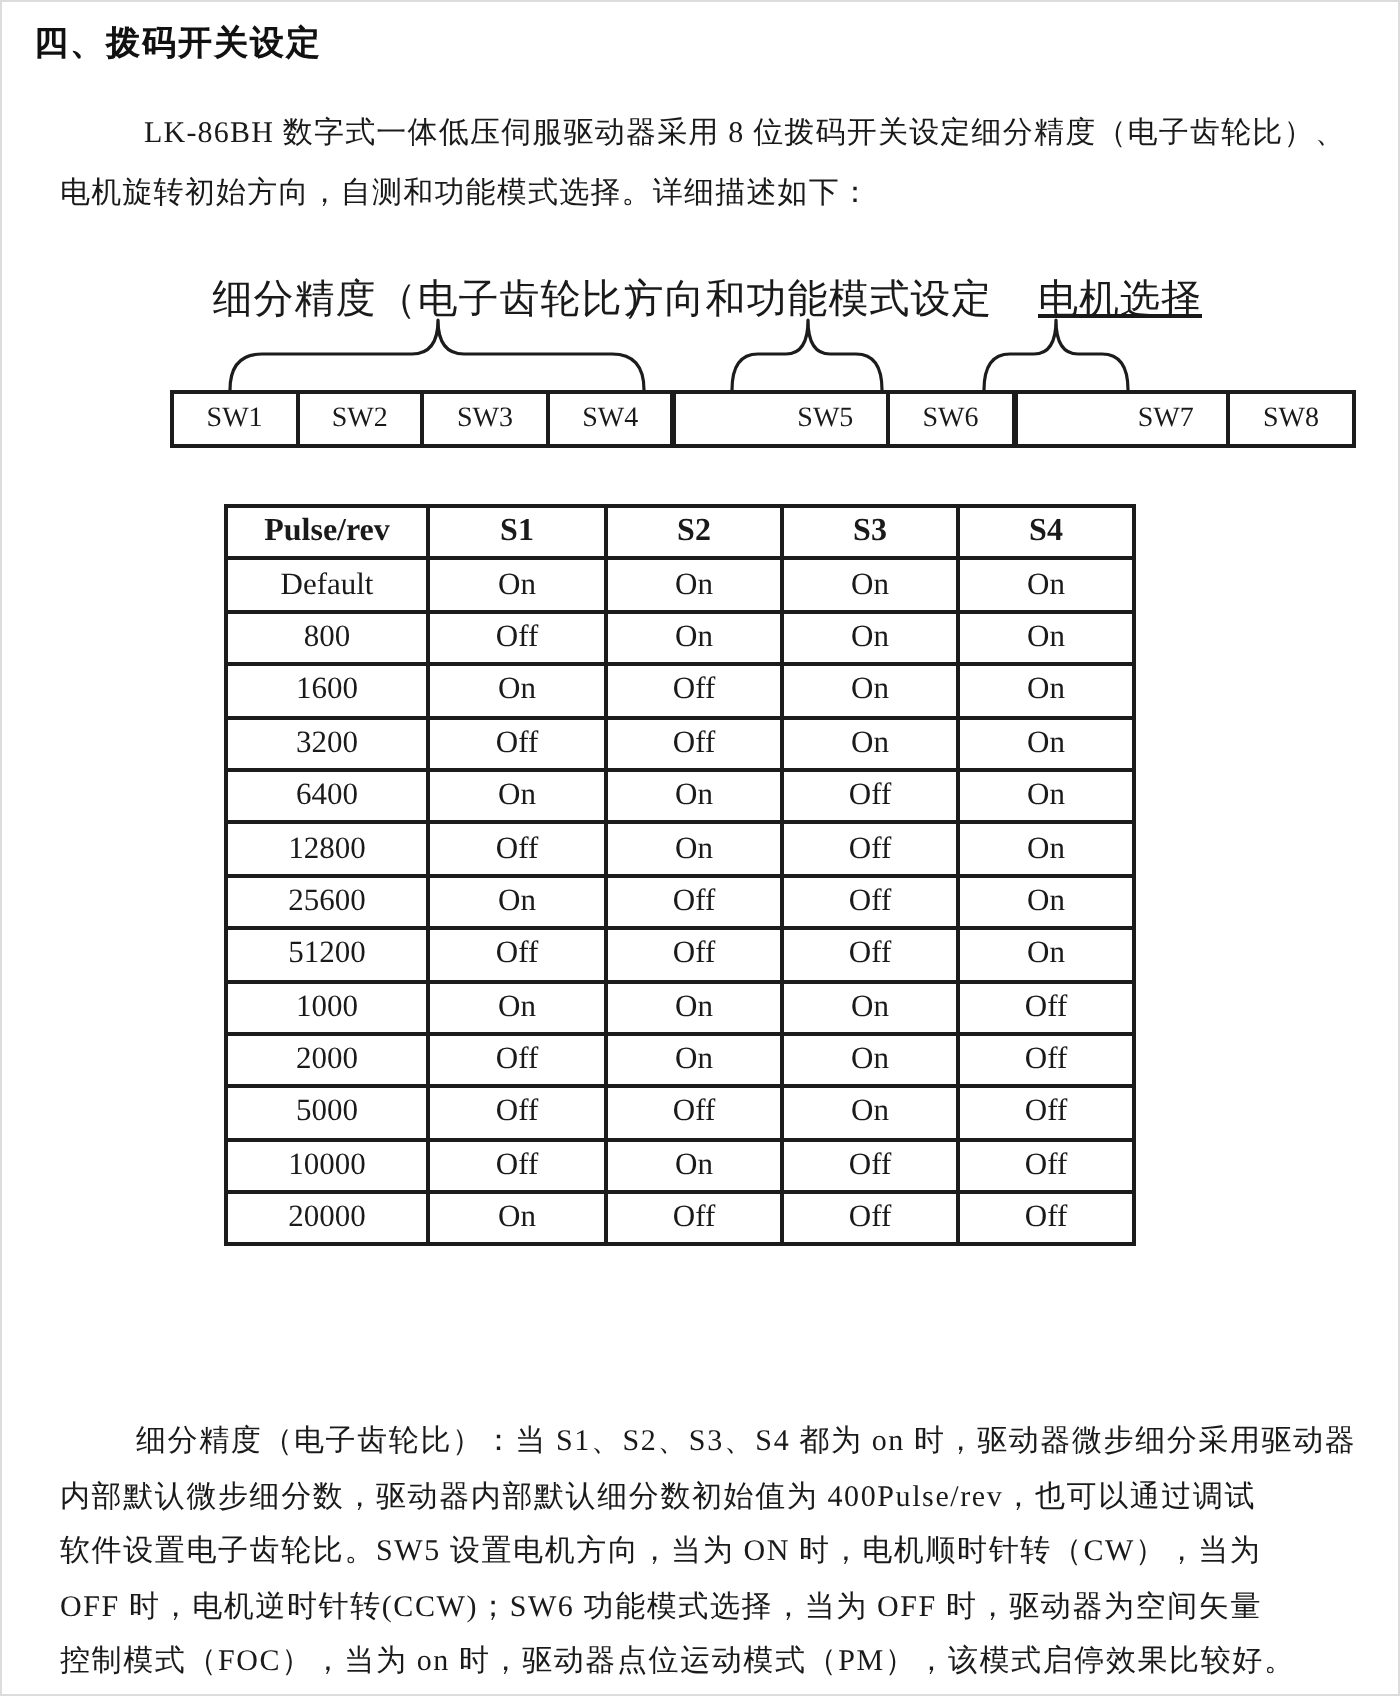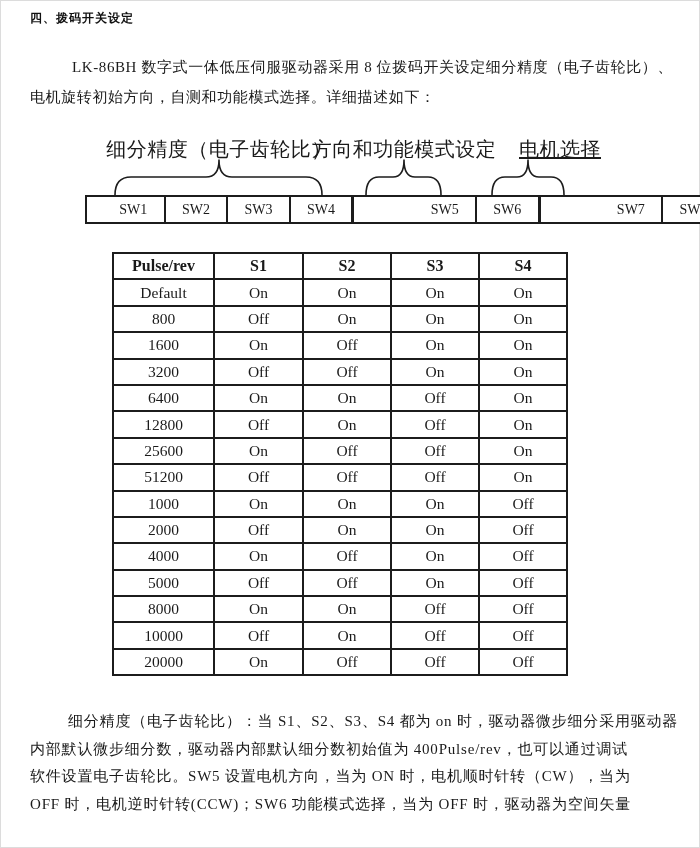--- a/index.html
+++ b/index.html
@@ -9,24 +9,24 @@
     height: 848px;
     background: #ffffff;
     font-family: "Liberation Serif", "DejaVu Serif", serif;
     color: #1a1a1a;
     overflow: hidden;
     box-shadow: inset 0 0 0 1px #dcdcdc;
   }
   .heading {
     position: absolute;
     top: 10px;
-    left: 30px;
+    left: 17px;
     margin: 0;
     font-family: "Liberation Sans", "DejaVu Sans", sans-serif;
-    font-size: 12px;
+    font-size: 17px;
     font-weight: bold;
     letter-spacing: 1px;
     color: #111;
     white-space: nowrap;
   }
   .intro {
     position: absolute;
     top: 52px;
     left: 30px;
     width: 650px;
@@ -72,21 +72,21 @@
   }
   .sw-group + .sw-group { margin-left: -1px; padding-left: 44px; }
   .sw-cell {
     width: 60.6px;
     height: 25px;
     line-height: 25px;
     text-align: center;
     font-size: 14px;
     border-left: 2px solid #1c1c1c;
   }
-  .sw-cell:first-child { border-left: none; margin-left: 16px; }
+  .sw-cell:first-child { border-left: none; }
 
   .settings-table {
     position: absolute;
     left: 112px;
     top: 252px;
     border-collapse: collapse;
     table-layout: fixed;
     background: #fff;
   }
   .settings-table th,
@@ -242,38 +242,24 @@
           <td>Off</td>
         </tr>
         <tr>
           <td>2000</td>
           <td>Off</td>
           <td>On</td>
           <td>On</td>
           <td>Off</td>
         </tr>
         <tr>
-          <td>4000</td>
-          <td>On</td>
-          <td>Off</td>
-          <td>On</td>
-          <td>Off</td>
-        </tr>
-        <tr>
           <td>5000</td>
           <td>Off</td>
           <td>Off</td>
           <td>On</td>
-          <td>Off</td>
-        </tr>
-        <tr>
-          <td>8000</td>
-          <td>On</td>
-          <td>On</td>
-          <td>Off</td>
           <td>Off</td>
         </tr>
         <tr>
           <td>10000</td>
           <td>Off</td>
           <td>On</td>
           <td>Off</td>
           <td>Off</td>
         </tr>
         <tr>
@@ -284,15 +270,16 @@
           <td>Off</td>
         </tr>
       </tbody>
   </table>
 
   <div class="notes">
       <div class="line indent">细分精度（电子齿轮比）：当 S1、S2、S3、S4 都为 on 时，驱动器微步细分采用驱动器</div>
       <div class="line">内部默认微步细分数，驱动器内部默认细分数初始值为 400Pulse/rev，也可以通过调试</div>
       <div class="line">软件设置电子齿轮比。SW5 设置电机方向，当为 ON 时，电机顺时针转（CW），当为</div>
       <div class="line">OFF 时，电机逆时针转(CCW)；SW6 功能模式选择，当为 OFF 时，驱动器为空间矢量</div>
+      <div class="line">控制模式（FOC），当为 on 时，驱动器点位运动模式（PM），该模式启停效果比较好。</div>
     </div>
 
 </div>
 
 </body></html>

